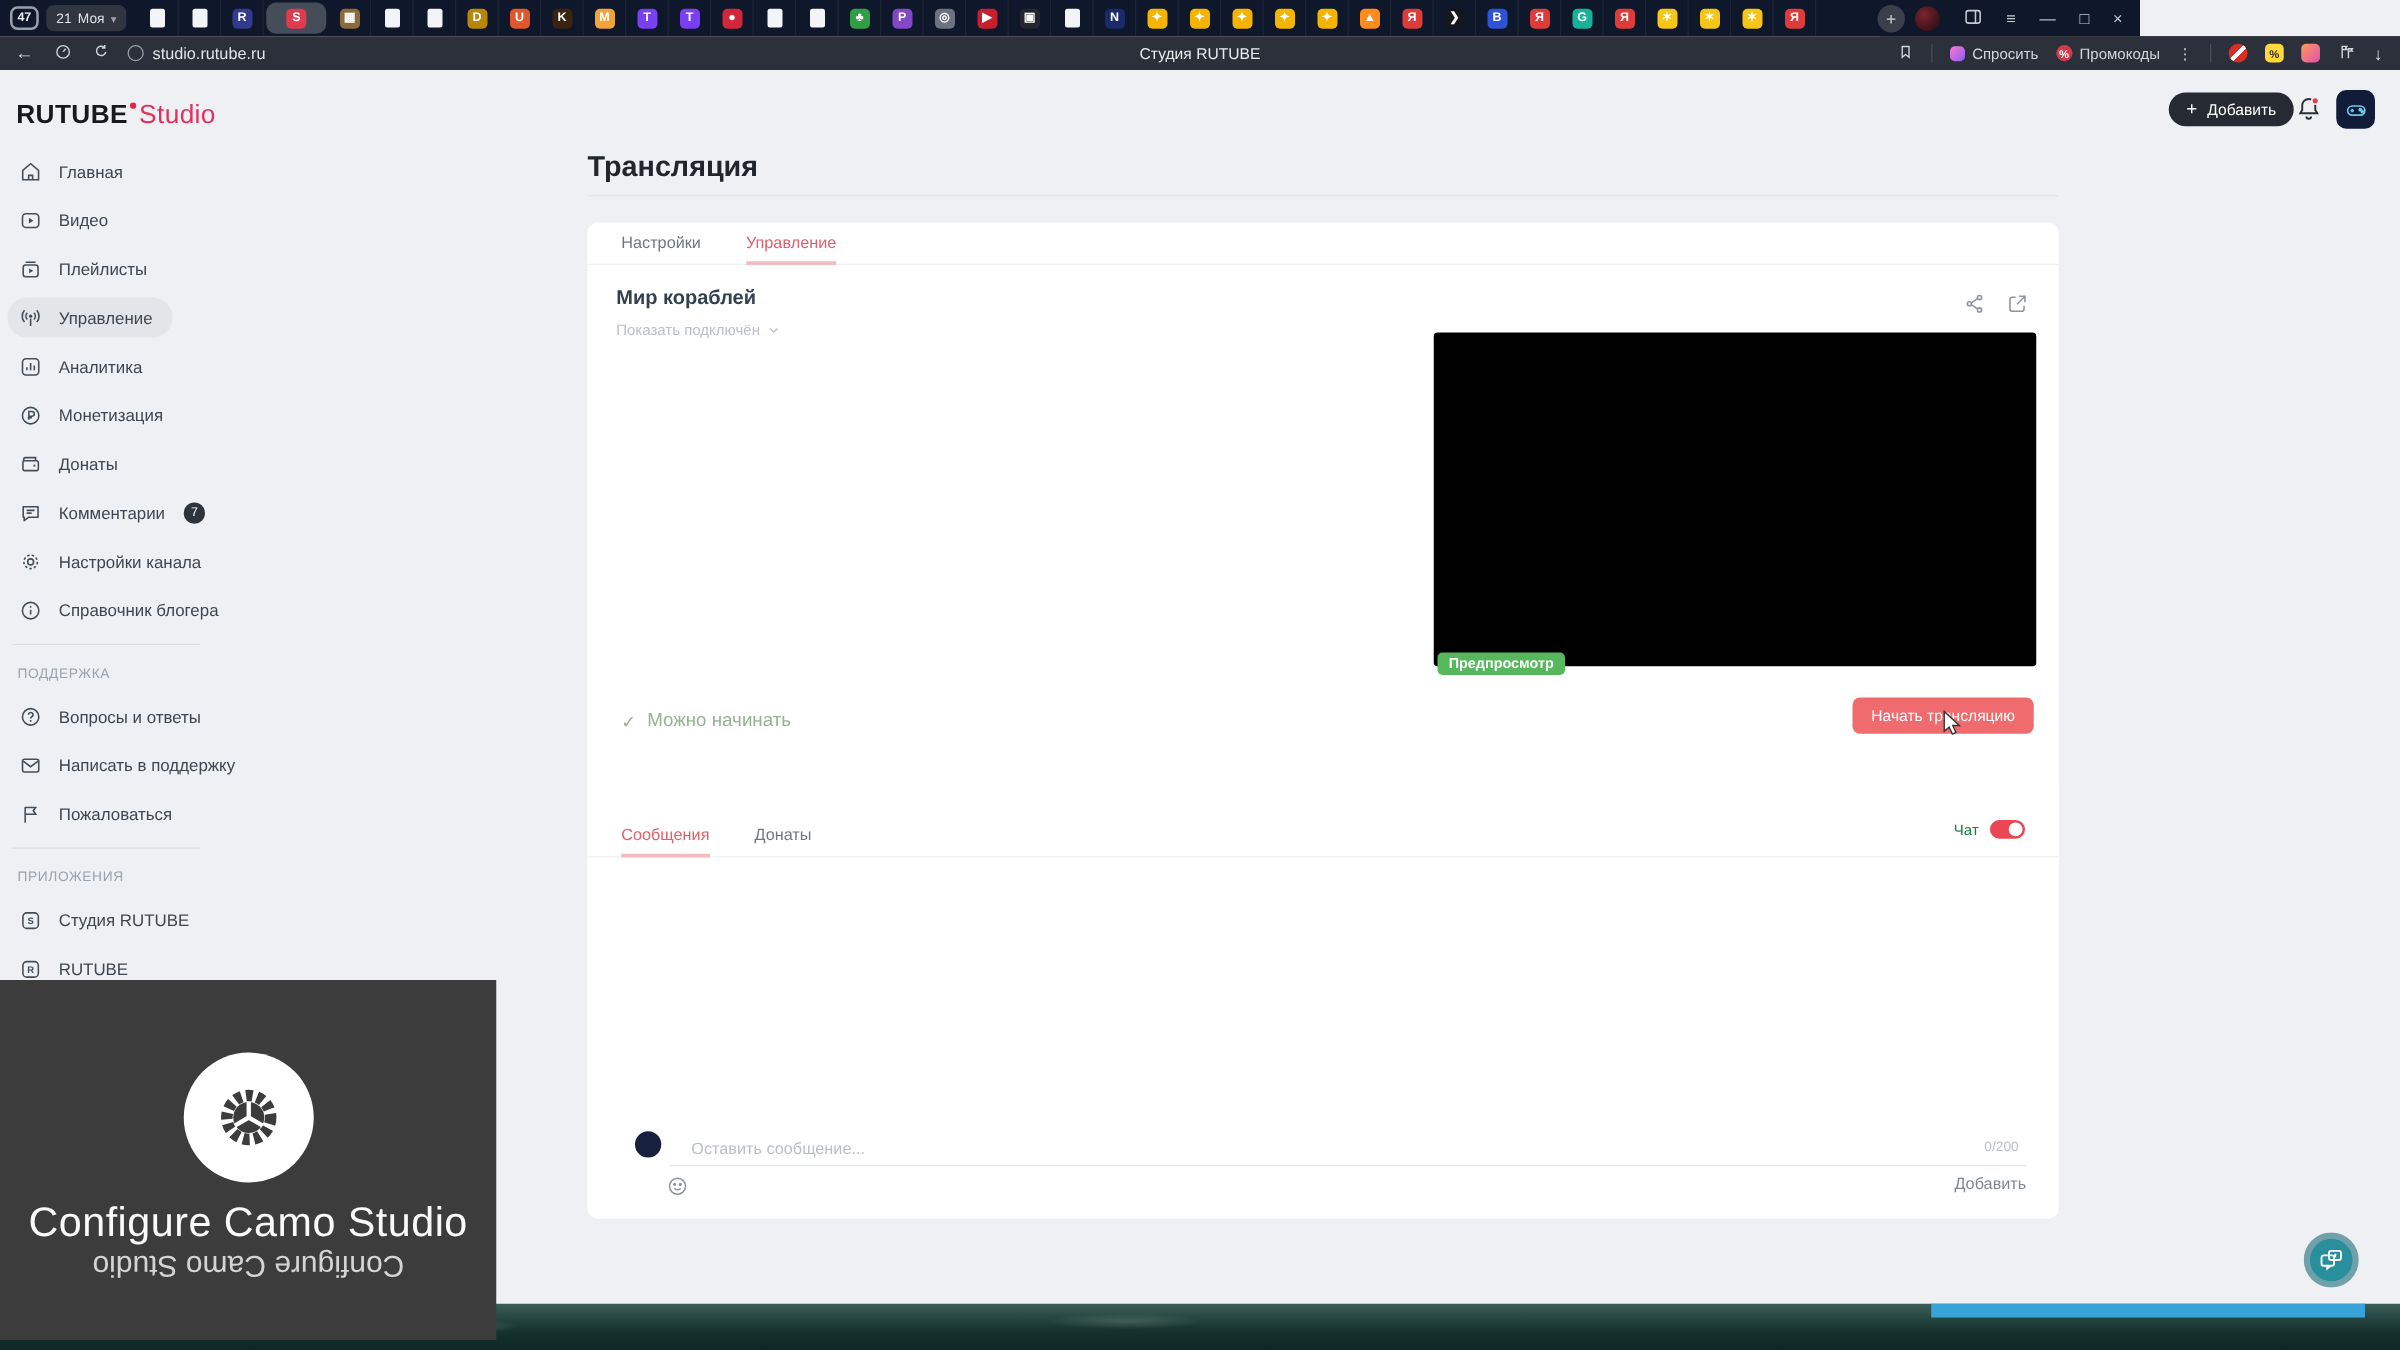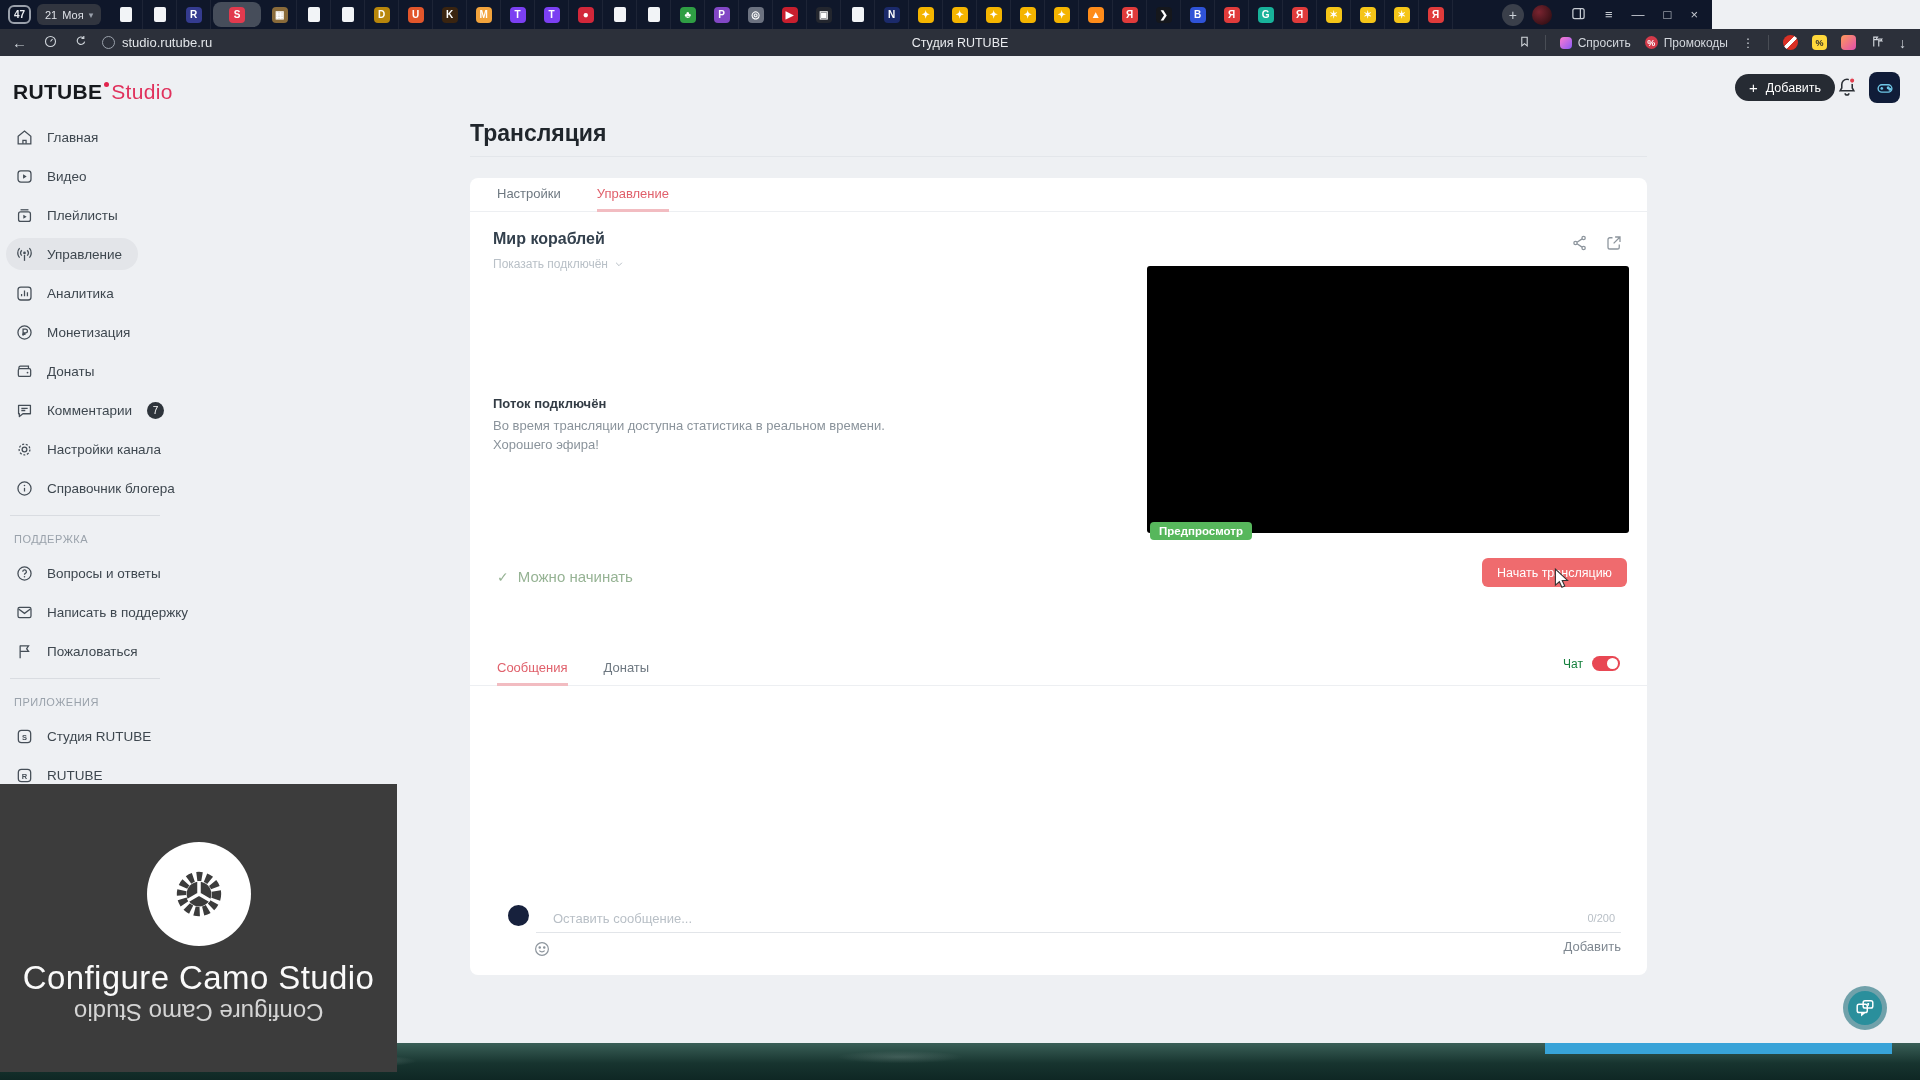--- a/index.html
+++ b/index.html
@@ -507,25 +507,20 @@
               <path d="m8 11 6.8-4.5M8 13l6.8 4.5"></path>
             </svg>
         </span>
         <span>
           <svg width="18" height="18" viewBox="0 0 24 24" fill="none" stroke="#8d959d" stroke-width="1.7">
               <path d="M10 5H6.5A2.5 2.5 0 0 0 4 7.5v10A2.5 2.5 0 0 0 6.5 20h10a2.5 2.5 0 0 0 2.5-2.5V14"></path>
               <path d="M13.5 4H20v6.5M20 4l-8.5 8.5"></path>
             </svg>
         </span>
       </div>
-      <div class="status">
-        <span class="st-b">Поток подключён</span>
-        <span>Во время трансляции доступна статистика в реальном времени.</span><br>
-        <span>Хорошего эфира!</span>
-      </div>
       <div class="video"></div>
       <div class="pv-badge">Предпросмотр</div>
       <div class="ready">
         <span style="font-size:14px;">✓</span>
         <span>Можно начинать</span>
       </div>
       <div class="start-btn">Начать трансляцию</div>
     </div>
 
     <div class="card" id="card2">

